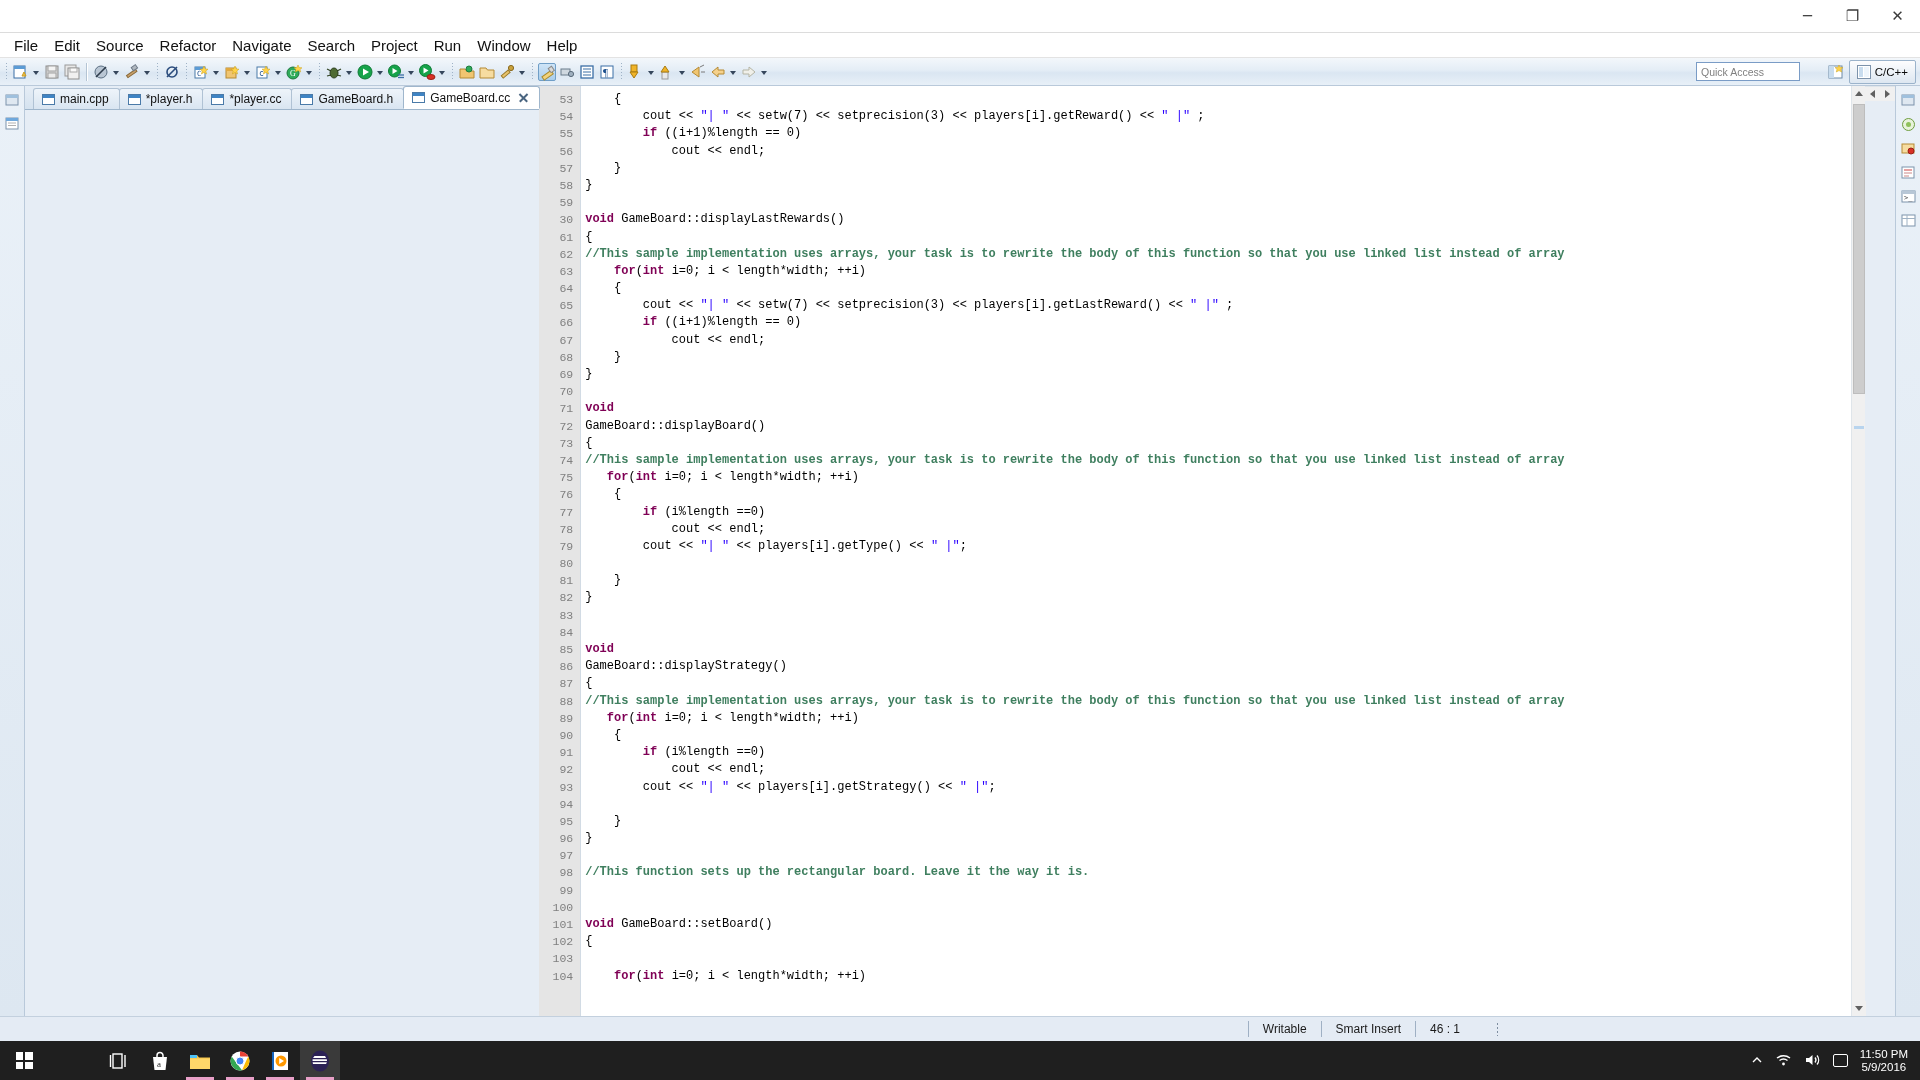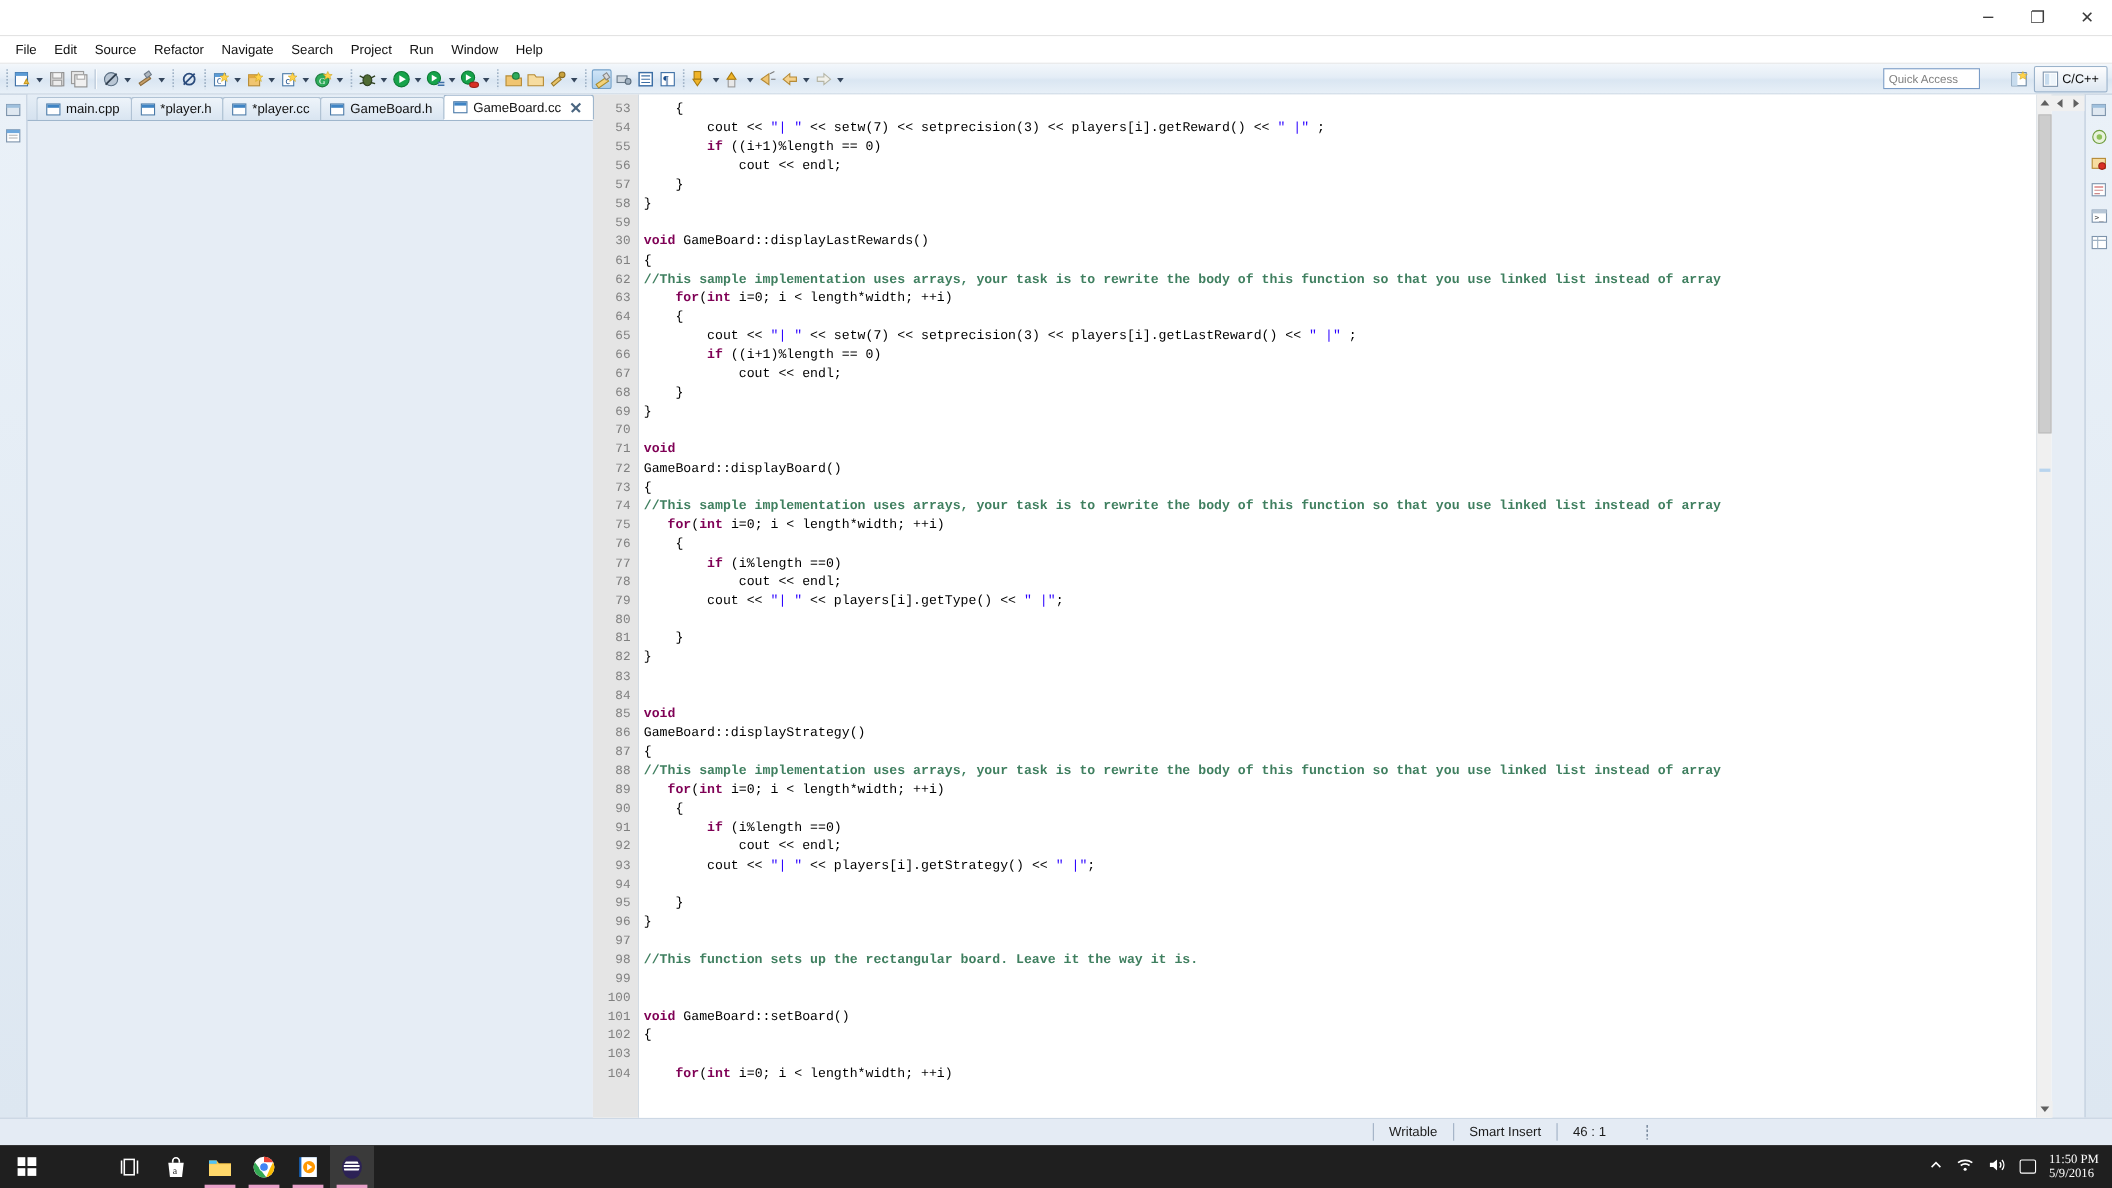--- a/index.html
+++ b/index.html
@@ -20,21 +20,21 @@
     width: 45px; height: 32px; display: flex; align-items: center; justify-content: center;
     font-size: 15px; color: #3b3b3b; font-family: "DejaVu Sans", sans-serif;
   }
 
   
   .menubar {
     height: 25px; background: #ffffff; display: flex; align-items: center;
     padding-left: 6px; flex: 0 0 25px; border-bottom: 1px solid #e3e3e3;
   }
   .menu-item {
-    font-size: 12px; color: #111; padding: 3px 8px; white-space: nowrap;
+    font-size: 15px; color: #111; padding: 3px 8px; white-space: nowrap;
   }
 
   
   .toolbar {
     height: 28px; flex: 0 0 28px;
     background: linear-gradient(to bottom, #f3f7fb 0%, #e4edf6 45%, #dae6f2 55%, #e8f0f8 100%);
     border-bottom: 1px solid #b9c9da;
     display: flex; align-items: center; position: relative; padding-left: 2px;
   }
   .tb-group { display: flex; align-items: center; height: 100%; }
@@ -49,21 +49,21 @@
   .arrow-dn {
     width: 11px; height: 18px; display: inline-block; position: relative;
   }
   .arrow-dn::after {
     content: ""; position: absolute; left: 2px; top: 8px;
     border-left: 3.5px solid transparent; border-right: 3.5px solid transparent;
     border-top: 4px solid #35465c;
   }
   .quick-access {
     position: absolute; right: 120px; top: 4px;
-    width: 88px; height: 19px; background: #fff; border: 1px solid #7a9cc6;
+    width: 104px; height: 19px; background: #fff; border: 1px solid #7a9cc6;
     font-size: 10.5px; color: #808080; padding: 2px 4px; line-height: 15px;
   }
   .persp-area {
     position: absolute; right: 4px; top: 2px; display: flex; align-items: center; gap: 3px;
   }
   .persp-btn {
     height: 24px; display: flex; align-items: center; gap: 4px; padding: 0 7px;
     border: 1px solid #9bb3cb; background: linear-gradient(to bottom,#fdfdfe,#dde7f1);
     font-size: 11.5px; color: #0a0a0a; border-radius: 2px;
   }
@@ -190,21 +190,21 @@
   .win-logo span { background: #fff; }
   .search-box {
     width: 330px; height: 39px; background: #1f1f1f; display: flex; align-items: center;
     padding-left: 12px; font-size: 12.5px; color: #c9c9c9;
   }
   .tb-icons { display: flex; align-items: center; height: 39px; margin-left: 52px; gap: 0; }
   .tb-app { width: 40px; height: 39px; display: flex; align-items: center; justify-content: center; position: relative; }
   .tb-app.active-app { background: #3a3a3a; }
   .underline { position: absolute; bottom: 0; left: 6px; right: 6px; height: 3px; background: #e8a0c8; }
   .tray { margin-left: auto; display: flex; align-items: center; gap: 12px; padding-right: 12px; font-size: 11.5px; color: #fff; }
-  .clock { text-align: left; line-height: 13px; font-size: 11.5px; font-family: Liberation Serif, serif; }
+  .clock { text-align: center; line-height: 13px; font-size: 11.5px; }
   .notif-sq { width: 15px; height: 13px; border: 1.5px solid #fff; border-radius: 2px; }
 </style>
 </head>
 <body>
 
 <div class="titlebar">
   <div class="win-btn">─</div>
   <div class="win-btn">❐</div>
   <div class="win-btn close">✕</div>
 </div>

